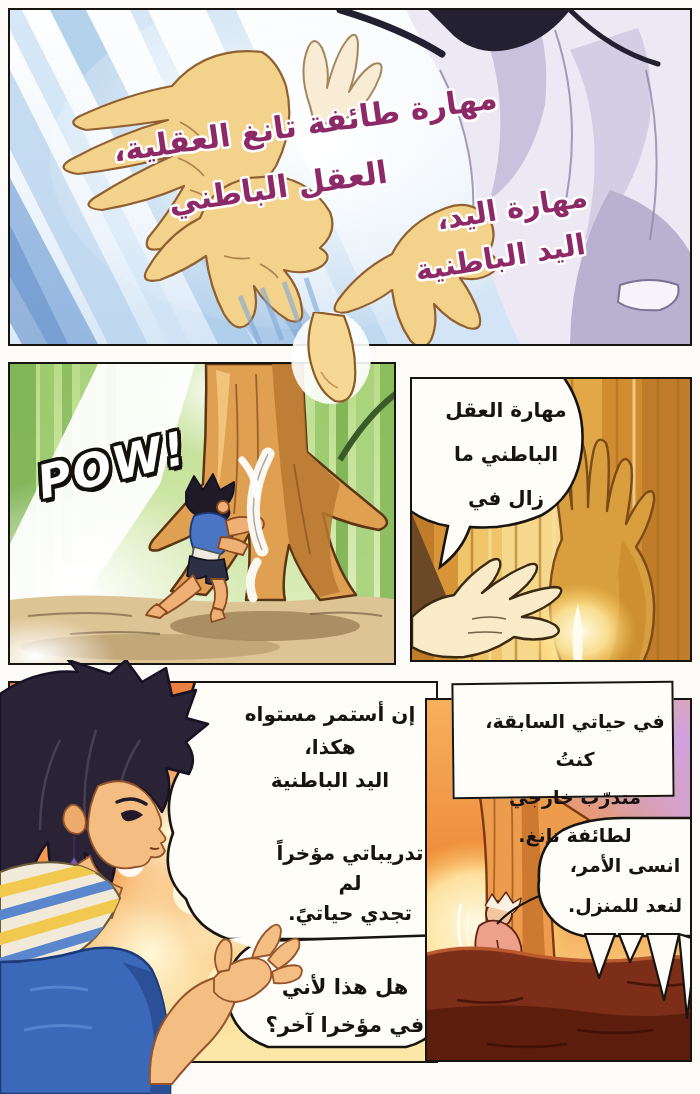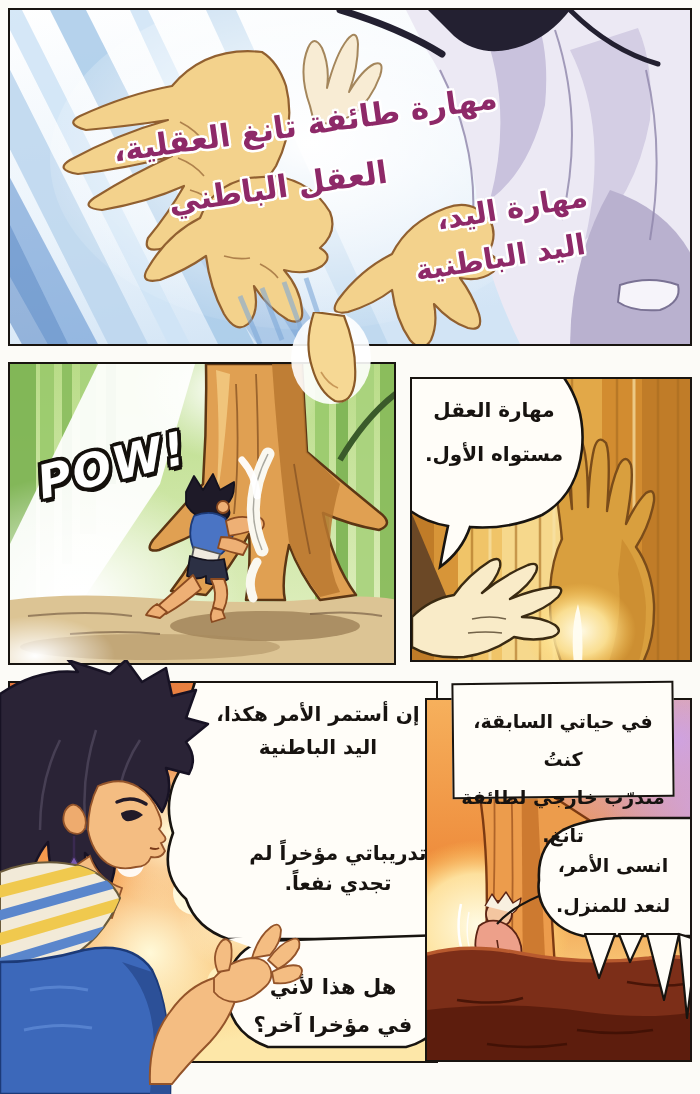--- a/index.html
+++ b/index.html
@@ -18,21 +18,21 @@
     position:absolute;direction:rtl;white-space:nowrap;
     color:#8e2968;font-weight:800;text-align:center;
     text-shadow:
       -2px -2px 0 #fff, 2px -2px 0 #fff, -2px 2px 0 #fff, 2px 2px 0 #fff,
       0 -2.5px 0 #fff, 0 2.5px 0 #fff, -2.5px 0 0 #fff, 2.5px 0 0 #fff;
     z-index:7;
   }
   
   .btxt{
     position:absolute;direction:rtl;color:#171310;font-weight:bold;
-    text-align:center;z-index:6;
+    text-align:center;z-index:6;padding-left:24px;
   }
   .btxt div{display:block;}
   .sfx-pow{
     position:absolute;z-index:6;color:#ffffff;font-weight:900;font-style:italic;
     letter-spacing:2px;
     text-shadow:
       -3px -3px 0 #14100c, 3px -3px 0 #14100c, -3px 3px 0 #14100c, 3px 3px 0 #14100c,
       0 -3.5px 0 #14100c, 0 3.5px 0 #14100c, -3.5px 0 0 #14100c, 3.5px 0 0 #14100c,
       2px 5px 0 #14100c;
   }
@@ -262,21 +262,21 @@
       </g>
     </svg>
 
     <svg width="282" height="285" viewBox="0 0 282 285" style="z-index:3;">
       <path d="M -4,-4 L 150,-4 Q 174,28 170,70 Q 165,116 130,136 Q 96,151 58,148
                Q 50,172 28,188 Q 32,165 36,147 Q 12,143 -4,130 Z" fill="#fffdf8" stroke="#181410" stroke-width="2.6"></path>
     </svg>
   </section>
   <div class="btxt" style="left:412px;top:388px;width:164px;font-size:20px;line-height:44px;">
     <div>مهارة العقل</div>
-    <div>مستواه الأول.</div>
+    <div>الباطني ما زال في</div>
   </div>
 
   <section class="panel" style="left:8px;top:681px;width:430px;height:382px;">
     <svg width="430" height="382" viewBox="0 0 430 382">
       <defs>
         <linearGradient id="sung" x1="0" y1="0" x2="0.3" y2="1">
           <stop offset="0" stop-color="#e4763b"></stop>
           <stop offset="0.45" stop-color="#f59b4e"></stop>
           <stop offset="0.8" stop-color="#fbc97e"></stop>
           <stop offset="1" stop-color="#fde7a8"></stop>
@@ -296,26 +296,26 @@
       <circle cx="215" cy="300" r="18" fill="#fff6c8" opacity="0.8"></circle>
 
       <path d="M 186,-4 Q 170,40 178,76 Q 150,110 163,150 Q 148,190 176,216
                Q 186,245 218,256 L 434,256 L 434,-4 Z" fill="#fffdf8" stroke="#181410" stroke-width="2.6"></path>
 
       <path d="M 252,258 Q 222,268 217,300 Q 214,348 258,364 L 396,364 Q 430,356 434,322 L 434,252 Z" fill="#fffdf8" stroke="#181410" stroke-width="2.6"></path>
       <path d="M 218,256 L 262,250 L 252,268 Z" fill="#fffdf8" stroke="none"></path>
     </svg>
   </section>
   <div class="btxt" style="left:212px;top:698px;width:212px;font-size:20px;line-height:33px;">
-    <div>إن أستمر الأمر هكذا،</div>
+    <div>إن أستمر مستواه هكذا،</div>
     <div>اليد الباطنية</div>
   </div>
   <div class="btxt" style="left:238px;top:838px;width:200px;font-size:20px;line-height:30px;">
     <div>تدريباتي مؤخراً لم</div>
-    <div>تجدي نفعاً.</div>
+    <div>تجدي حياتيً.</div>
   </div>
   <div class="btxt" style="left:238px;top:968px;width:190px;font-size:21px;line-height:38px;">
     <div>هل هذا لأني</div>
     <div>في مؤخرا آخر؟</div>
   </div>
 
   <svg class="overlay-art" style="left:0;top:660px;" width="320" height="434" viewBox="0 0 320 434">
 
     <path d="M 0,34 Q 38,8 78,12 L 68,0 L 110,14 L 126,0 L 142,22 L 166,8 L 172,36
              L 196,30 L 186,58 L 208,64 L 186,82 Q 198,98 189,114 L 166,108

